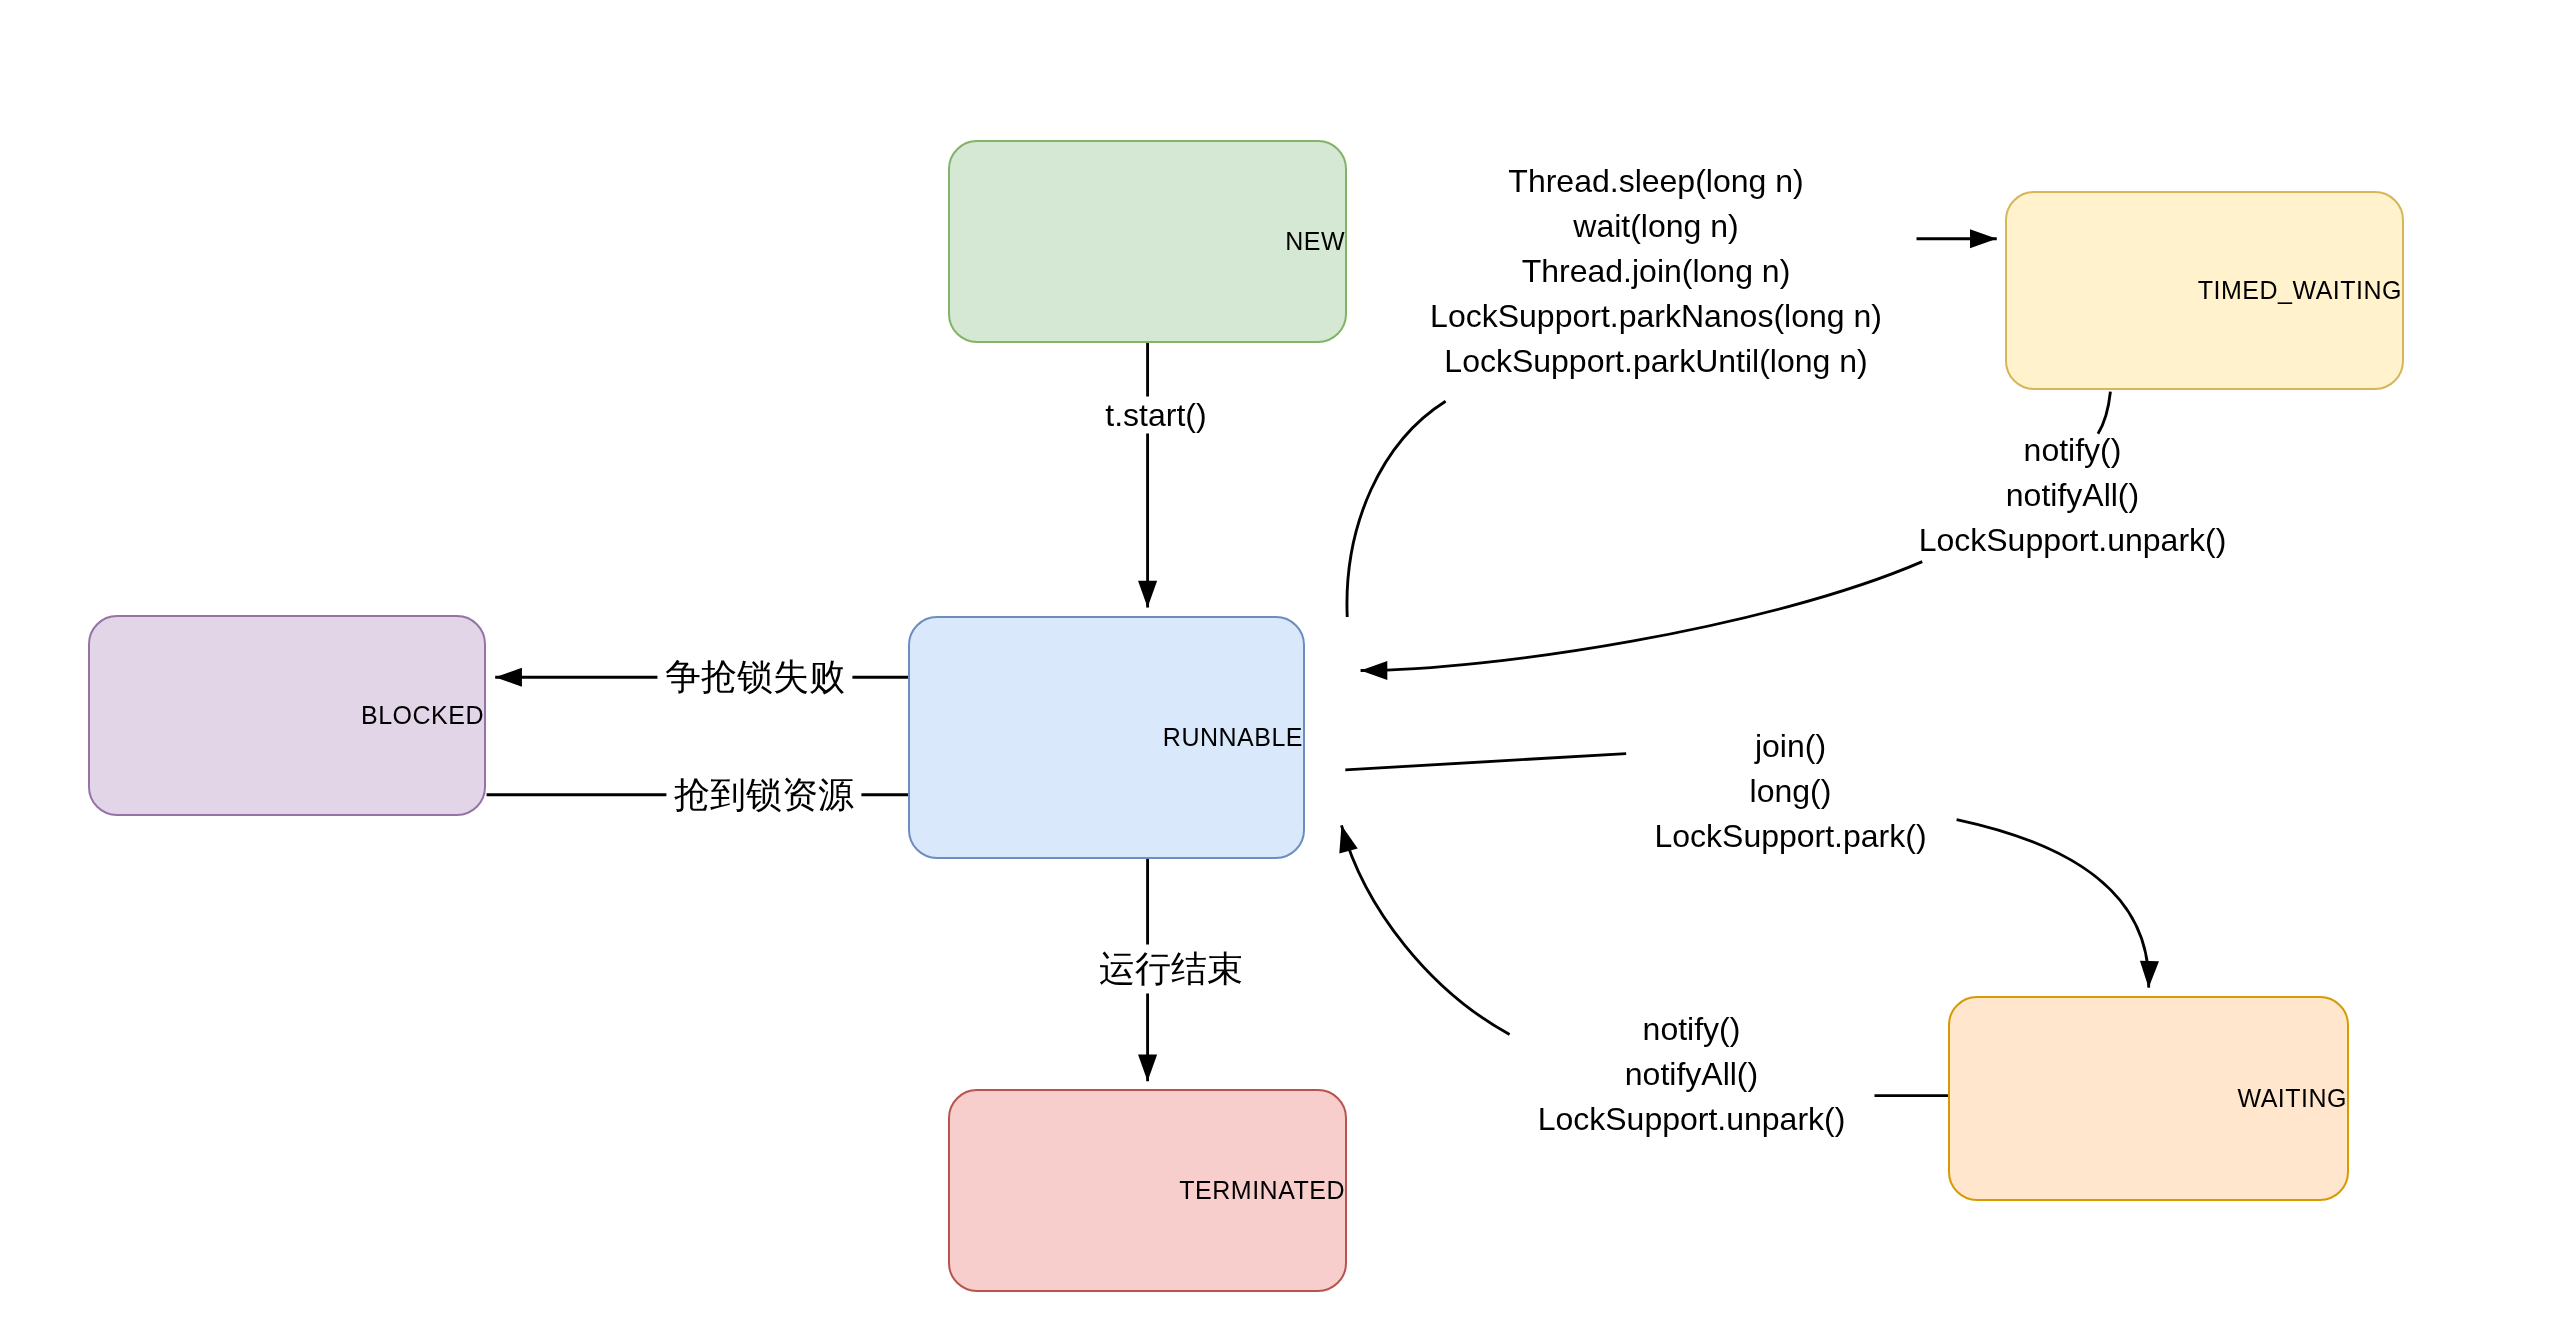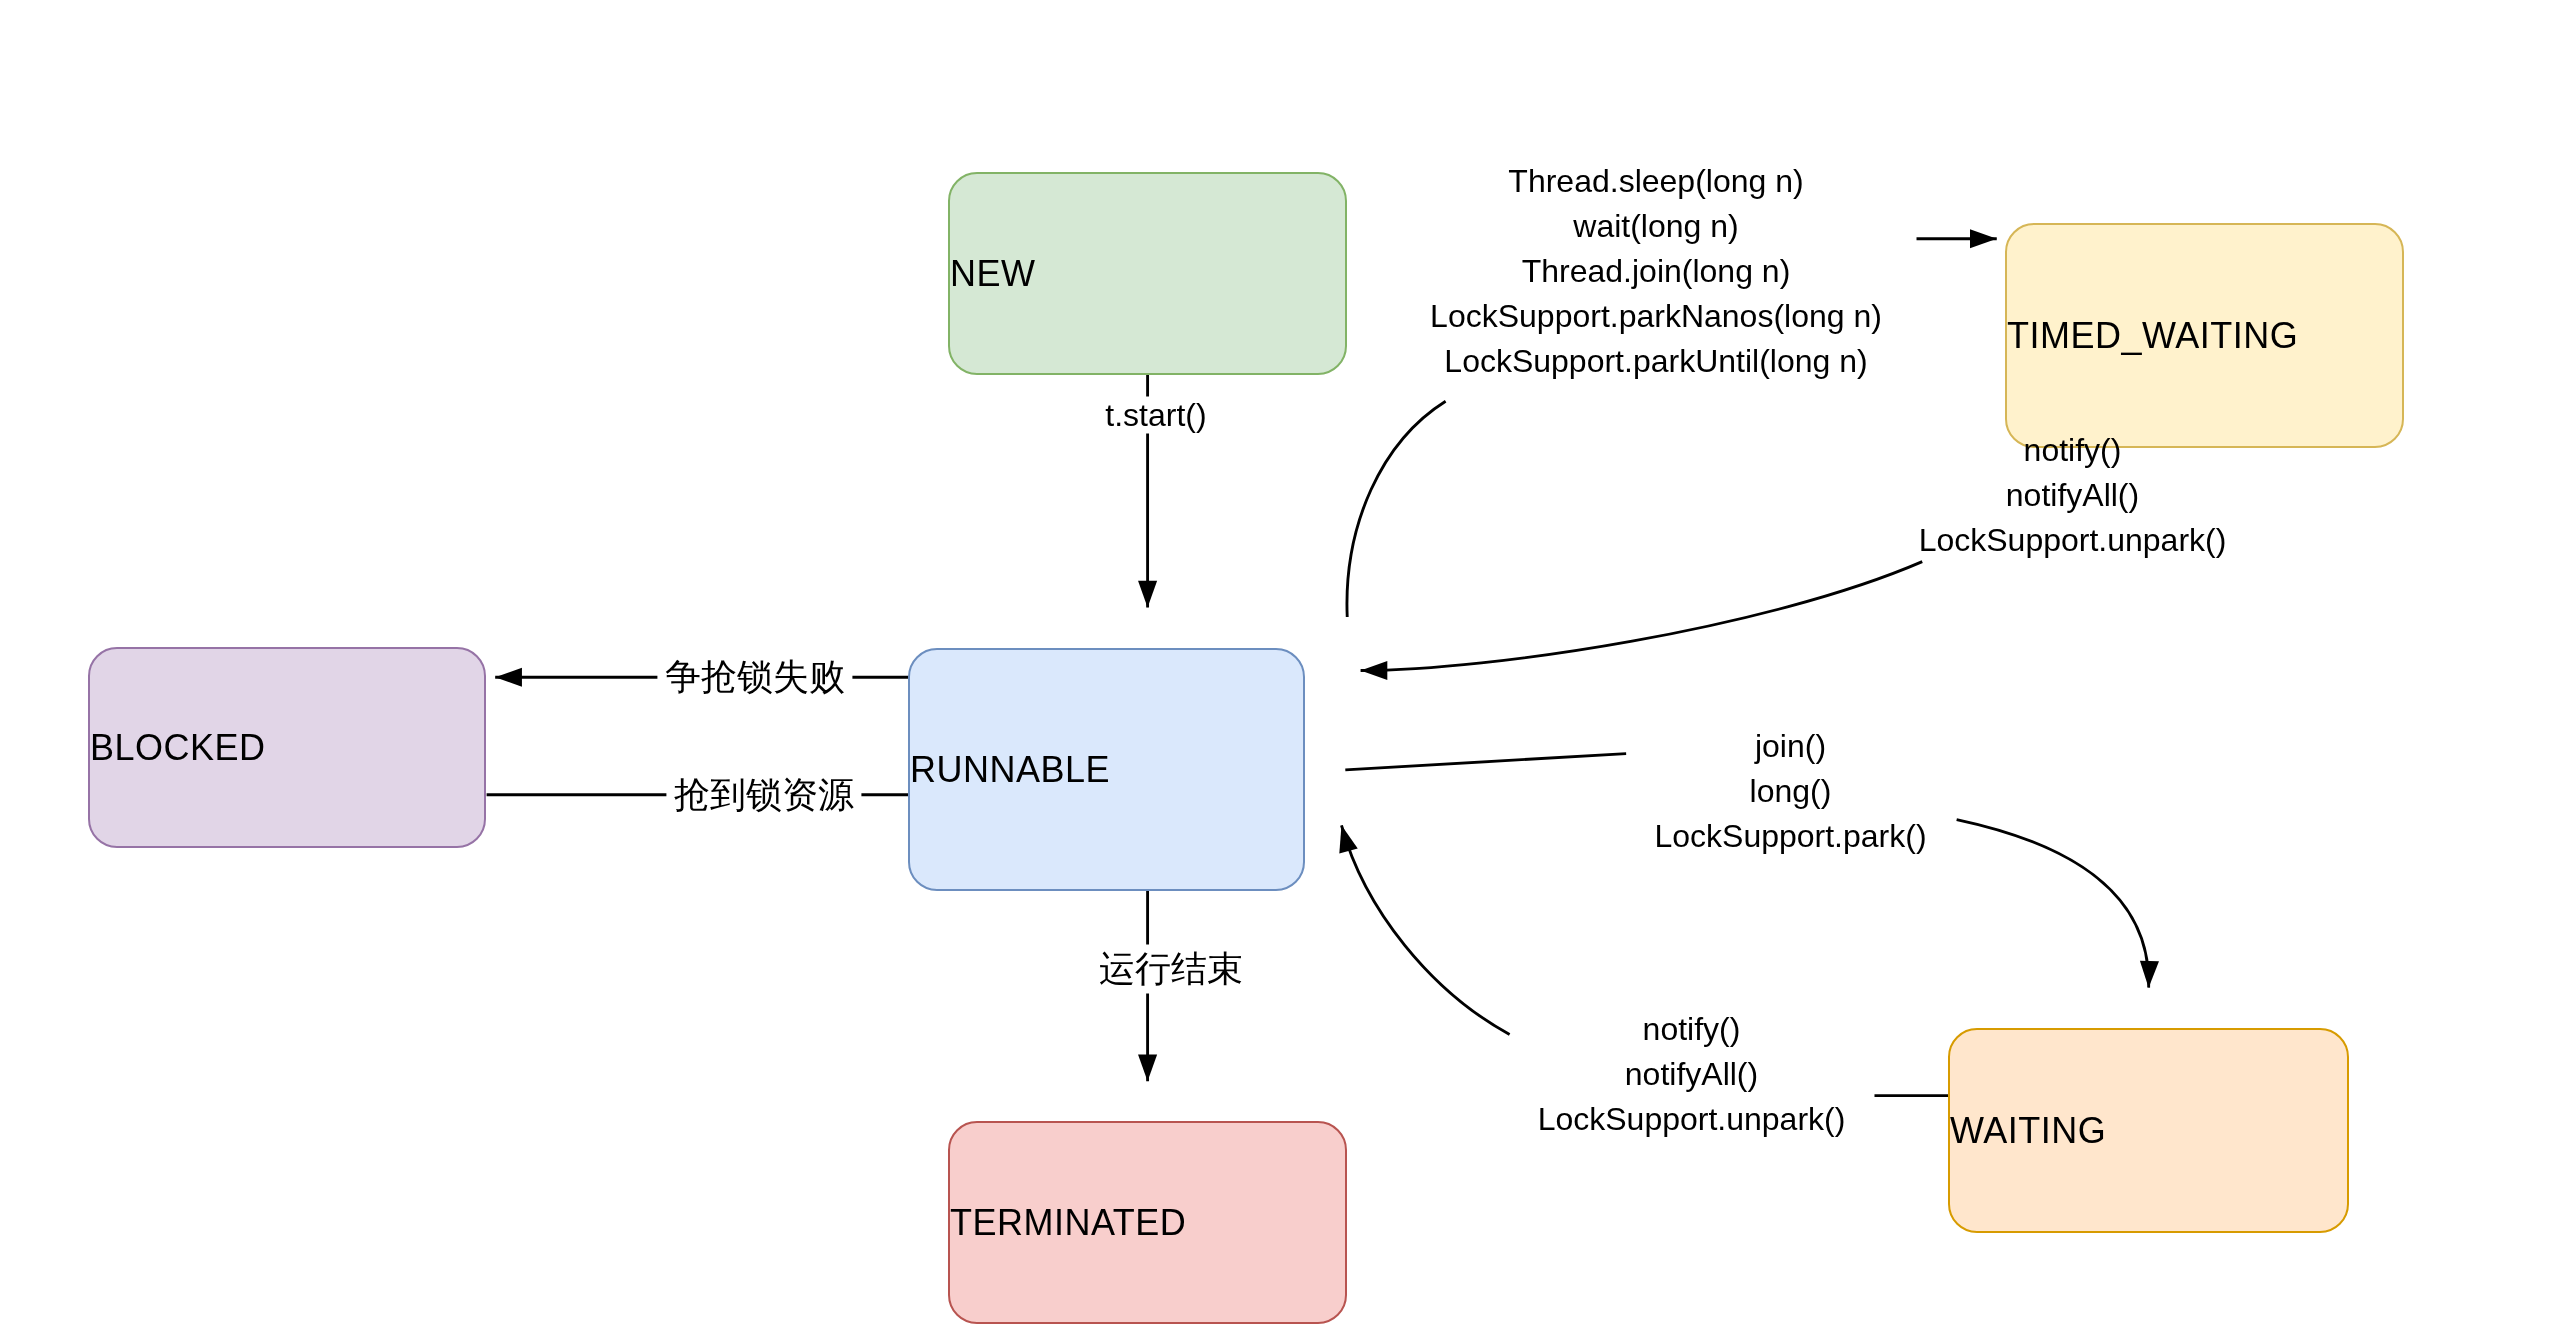--- a/index.html
+++ b/index.html
@@ -7,33 +7,32 @@
     position:relative;
     width:2576px;height:1343px;
     background:#ffffff;
     font-family:"Liberation Sans", sans-serif;
     color:#000;
     overflow:hidden;
   }
   svg.edges{position:absolute;left:0;top:0;width:2576px;height:1343px;}
   .state{
     position:absolute;
-    display:flex;align-items:center;justify-content:flex-start;
+    display:flex;align-items:center;justify-content:flex-end;
     border:2.9px solid #000;
     border-radius:29px;
-    font-size:36px;
+    font-size:25px;
     letter-spacing:0.5px;
     box-sizing:border-box;
     background:#eee;
-    margin-top:32px;
   }
   .state-new        {left:948px;  top:140px;  width:399px; height:203px;}
   .state-runnable   {left:908px;  top:616px;  width:397px; height:243px;}
   .state-blocked    {left:88px;   top:615px;  width:398px; height:201px;}
-  .state-timed      {left:2005px; top:191px;  width:399px; height:225px;}
+  .state-timed      {left:2005px; top:191px;  width:399px; height:199px;}
   .state-waiting    {left:1948px; top:996px; width:401px; height:205px;}
   .state-terminated {left:948px;  top:1089px; width:399px; height:203px;}
 
   .method-block{
     position:absolute;
     text-align:center;
     font-size:32px;
     line-height:45px;
   }
   .mb-sleep {left:1264px; top:159px;  width:784px;}

